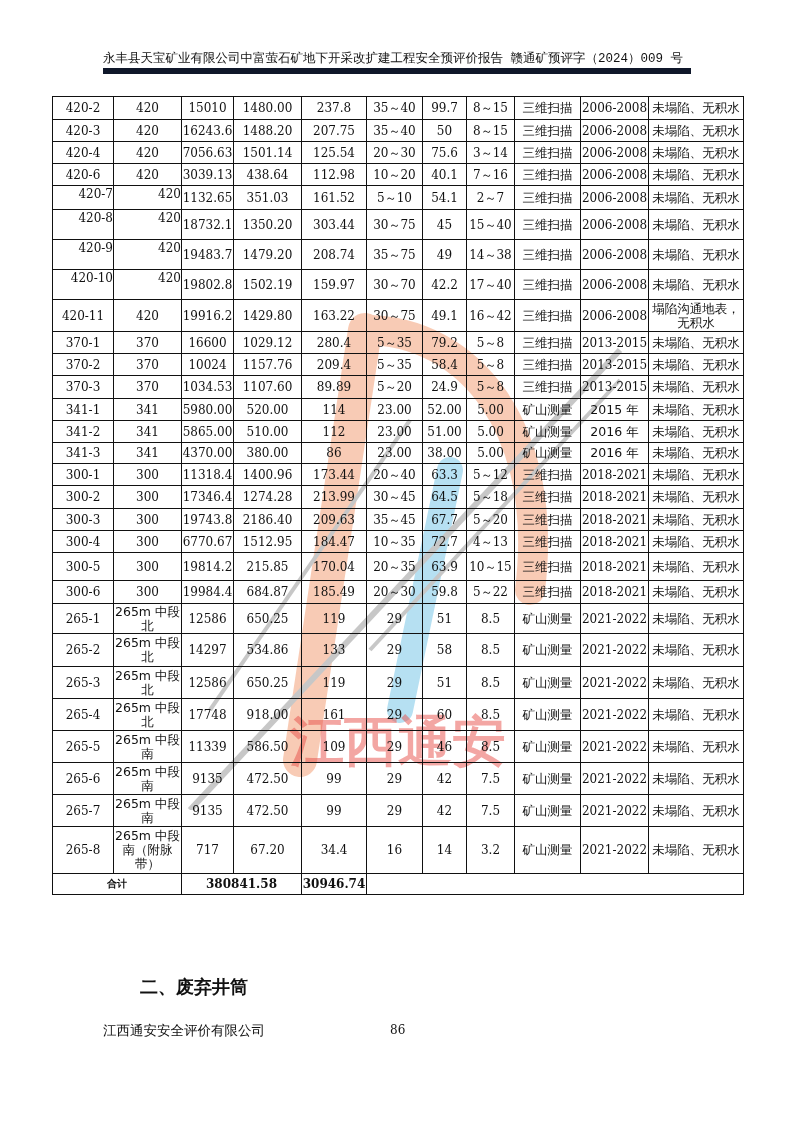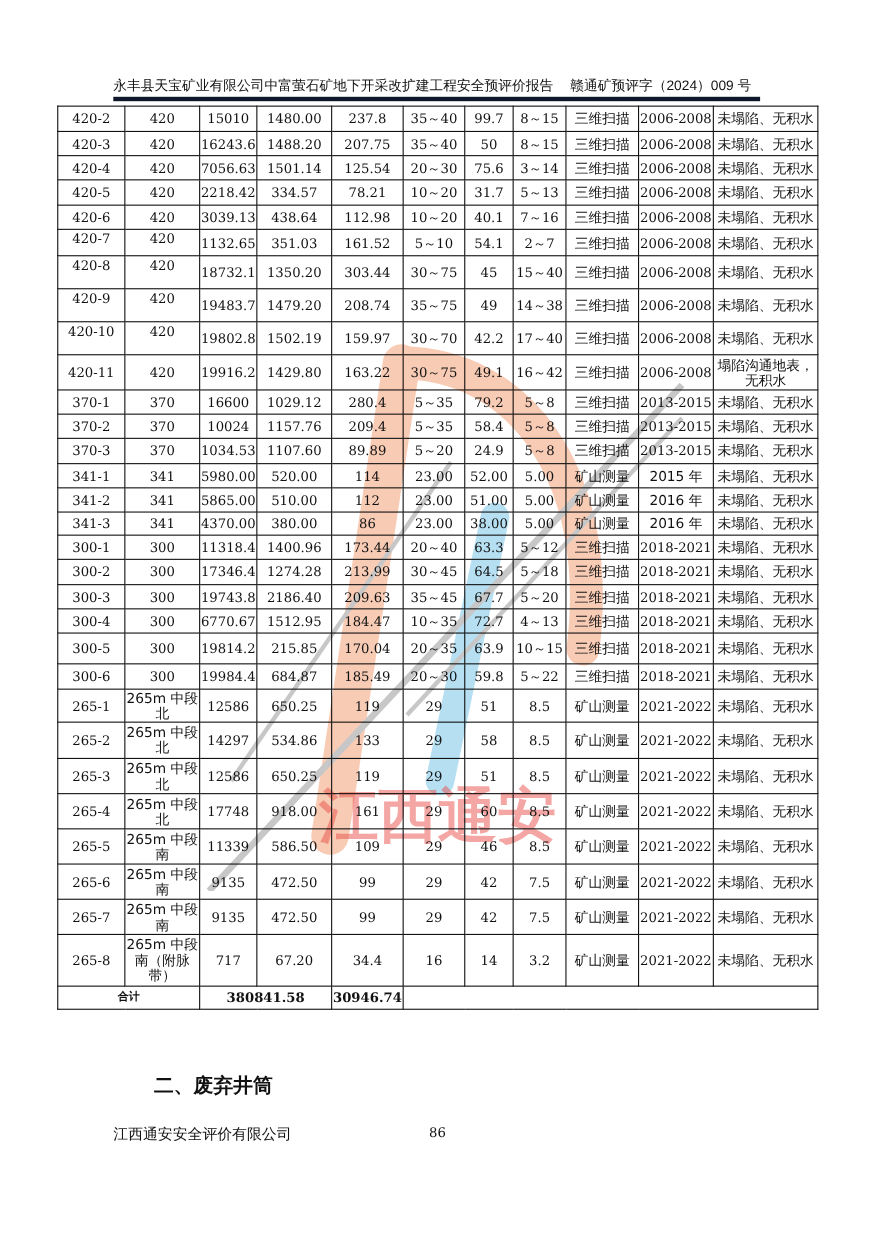--- a/index.html
+++ b/index.html
@@ -1,24 +1,24 @@
 <!DOCTYPE html>
 <html><head>
 <meta charset="utf-8">
 <style>
   html, body { margin:0; padding:0; background:#fff; }
   body { width:793px; height:1122px; position:relative; overflow:hidden; font-family:"DejaVu Serif","Liberation Serif",serif; color:#111; }
-  .header { position:absolute; left:103px; top:70px; width:588px; height:18px; border-bottom:4px solid #0f172a; font-family:Liberation Sans, sans-serif; font-size:12.5px; }
+  .header { position:absolute; left:103px; top:50px; width:588px; height:18px; border-bottom:6px solid #0f172a; font-family:Liberation Mono, monospace; font-size:12.5px; }
   .header .left { position:absolute; left:0; top:0; white-space:nowrap; }
   .header .right { position:absolute; right:8px; top:0; white-space:nowrap;margin-left:47px; }
   .watermark { position:absolute; left:150px; top:290px; width:520px; height:520px; pointer-events:none; z-index:0; }
   table.data { position:absolute; left:52px; top:96px; border-collapse:collapse; table-layout:fixed; width:691px; z-index:1; }
   table.data td { border:1px solid #111; text-align:center; vertical-align:middle; font-size:12px; padding:0; line-height:14px; overflow:hidden; }
   table.data td.cjk { font-family:"DejaVu Sans","Liberation Sans",sans-serif; font-size:12.5px; }
-  table.data td.top { vertical-align:top; padding-top:1px; }
+  table.data td.top { vertical-align:top; padding-top:1px;text-align:right; }
   table.data tr.total td { font-weight:bold; font-size:12px; }
   table.data tr.total td.lbl { font-family:"DejaVu Sans","Liberation Sans",sans-serif; font-size:10px; }
   .section { position:absolute; left:140px; top:975px; font-family:"DejaVu Sans","Liberation Sans",sans-serif; font-size:18px; font-weight:bold; }
   .footer-left { position:absolute; left:103px; top:1022px; font-family:"DejaVu Sans","Liberation Sans",sans-serif; font-size:13.5px; }
   .footer-page { position:absolute; left:390px; top:1023px; font-size:12px; }
 </style>
 </head>
 <body>
 
 <div class="header">
@@ -85,33 +85,20 @@
         <td>7056.63</td>
         <td>1501.14</td>
         <td>125.54</td>
         <td>20～30</td>
         <td>75.6</td>
         <td>3～14</td>
         <td class="cjk">三维扫描</td>
         <td>2006-2008</td>
         <td class="cjk">未塌陷、无积水</td>
       </tr>
-      <tr style="height: 23px;">
-        <td>420-5</td>
-        <td>420</td>
-        <td>2218.42</td>
-        <td>334.57</td>
-        <td>78.21</td>
-        <td>10～20</td>
-        <td>31.7</td>
-        <td>5～13</td>
-        <td class="cjk">三维扫描</td>
-        <td>2006-2008</td>
-        <td class="cjk">未塌陷、无积水</td>
-      </tr>
       <tr style="height: 22px;">
         <td>420-6</td>
         <td>420</td>
         <td>3039.13</td>
         <td>438.64</td>
         <td>112.98</td>
         <td>10～20</td>
         <td>40.1</td>
         <td>7～16</td>
         <td class="cjk">三维扫描</td>

